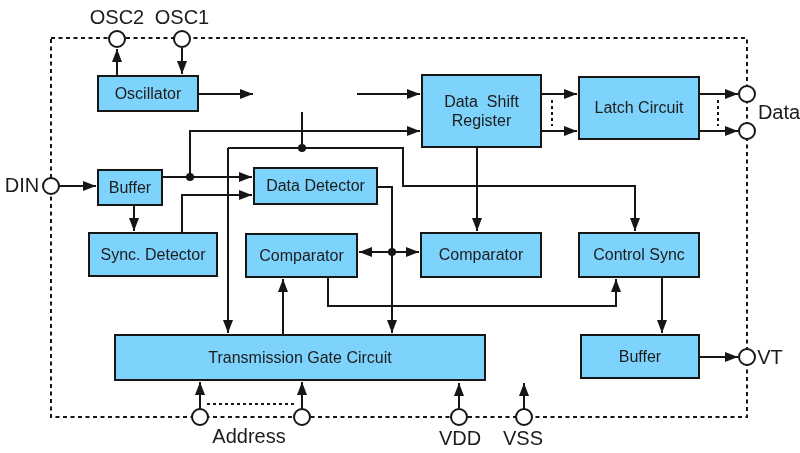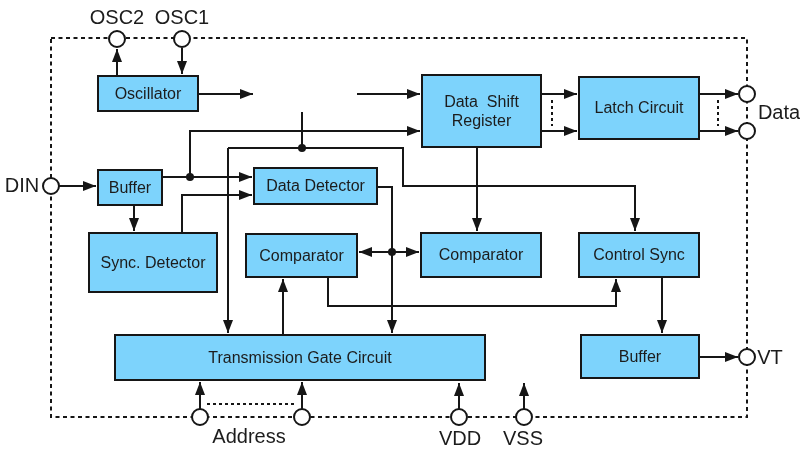--- a/index.html
+++ b/index.html
@@ -101,21 +101,21 @@
   </svg>
 
   <div class="block" style="left:97px;top:75px;width:102px;height:37px"><span>Oscillator</span></div>
   <div class="block" style="left:421px;top:74px;width:121px;height:74px">
     <span>Data  Shift</span>
     <span>Register</span>
   </div>
   <div class="block" style="left:578px;top:76px;width:122px;height:64px"><span>Latch Circuit</span></div>
   <div class="block" style="left:97px;top:169px;width:66px;height:37px"><span>Buffer</span></div>
   <div class="block" style="left:253px;top:167px;width:125px;height:38px"><span>Data Detector</span></div>
-  <div class="block" style="left:88px;top:232px;width:130px;height:61px"><span>Sync. Detector</span></div>
+  <div class="block" style="left:88px;top:232px;width:130px;height:45px"><span>Sync. Detector</span></div>
   <div class="block" style="left:245px;top:233px;width:113px;height:45px"><span>Comparator</span></div>
   <div class="block" style="left:420px;top:232px;width:122px;height:46px"><span>Comparator</span></div>
   <div class="block" style="left:578px;top:232px;width:122px;height:46px"><span>Control Sync</span></div>
   <div class="block" style="left:114px;top:334px;width:372px;height:47px"><span>Transmission Gate Circuit</span></div>
   <div class="block" style="left:580px;top:334px;width:120px;height:45px"><span>Buffer</span></div>
 
   <div class="plabel" style="left:117px;top:17px">OSC2</div>
   <div class="plabel" style="left:182px;top:17px">OSC1</div>
   <div class="plabel" style="left:22px;top:185px">DIN</div>
   <div class="plabel" style="left:779px;top:112px">Data</div>

